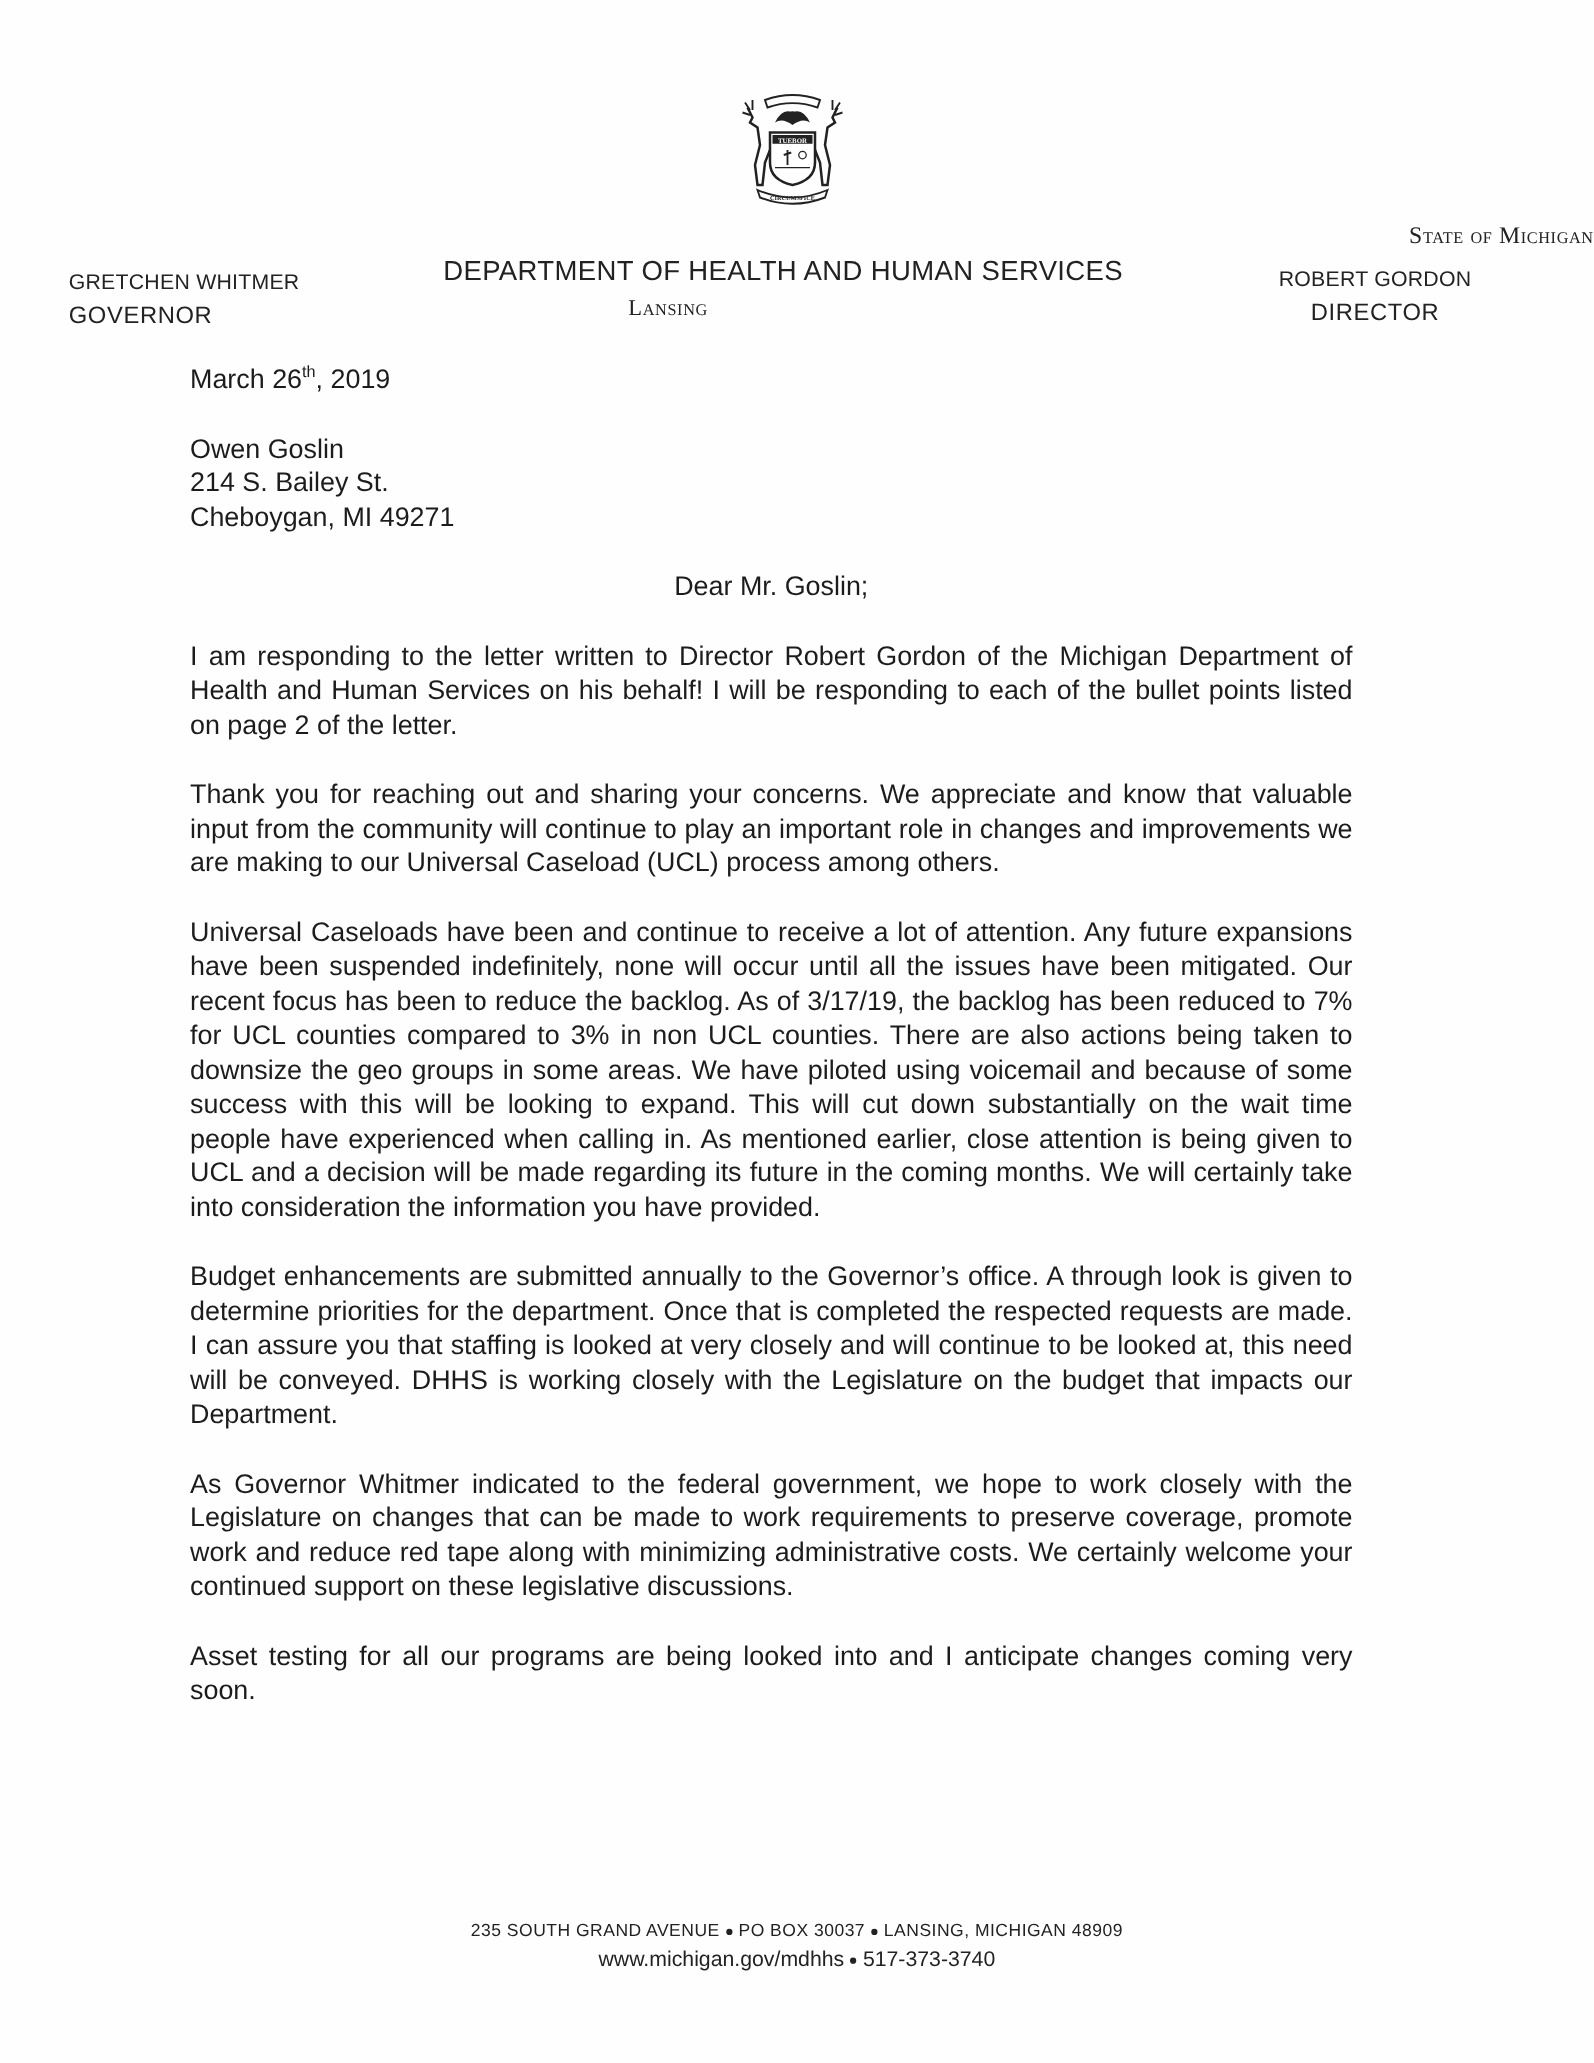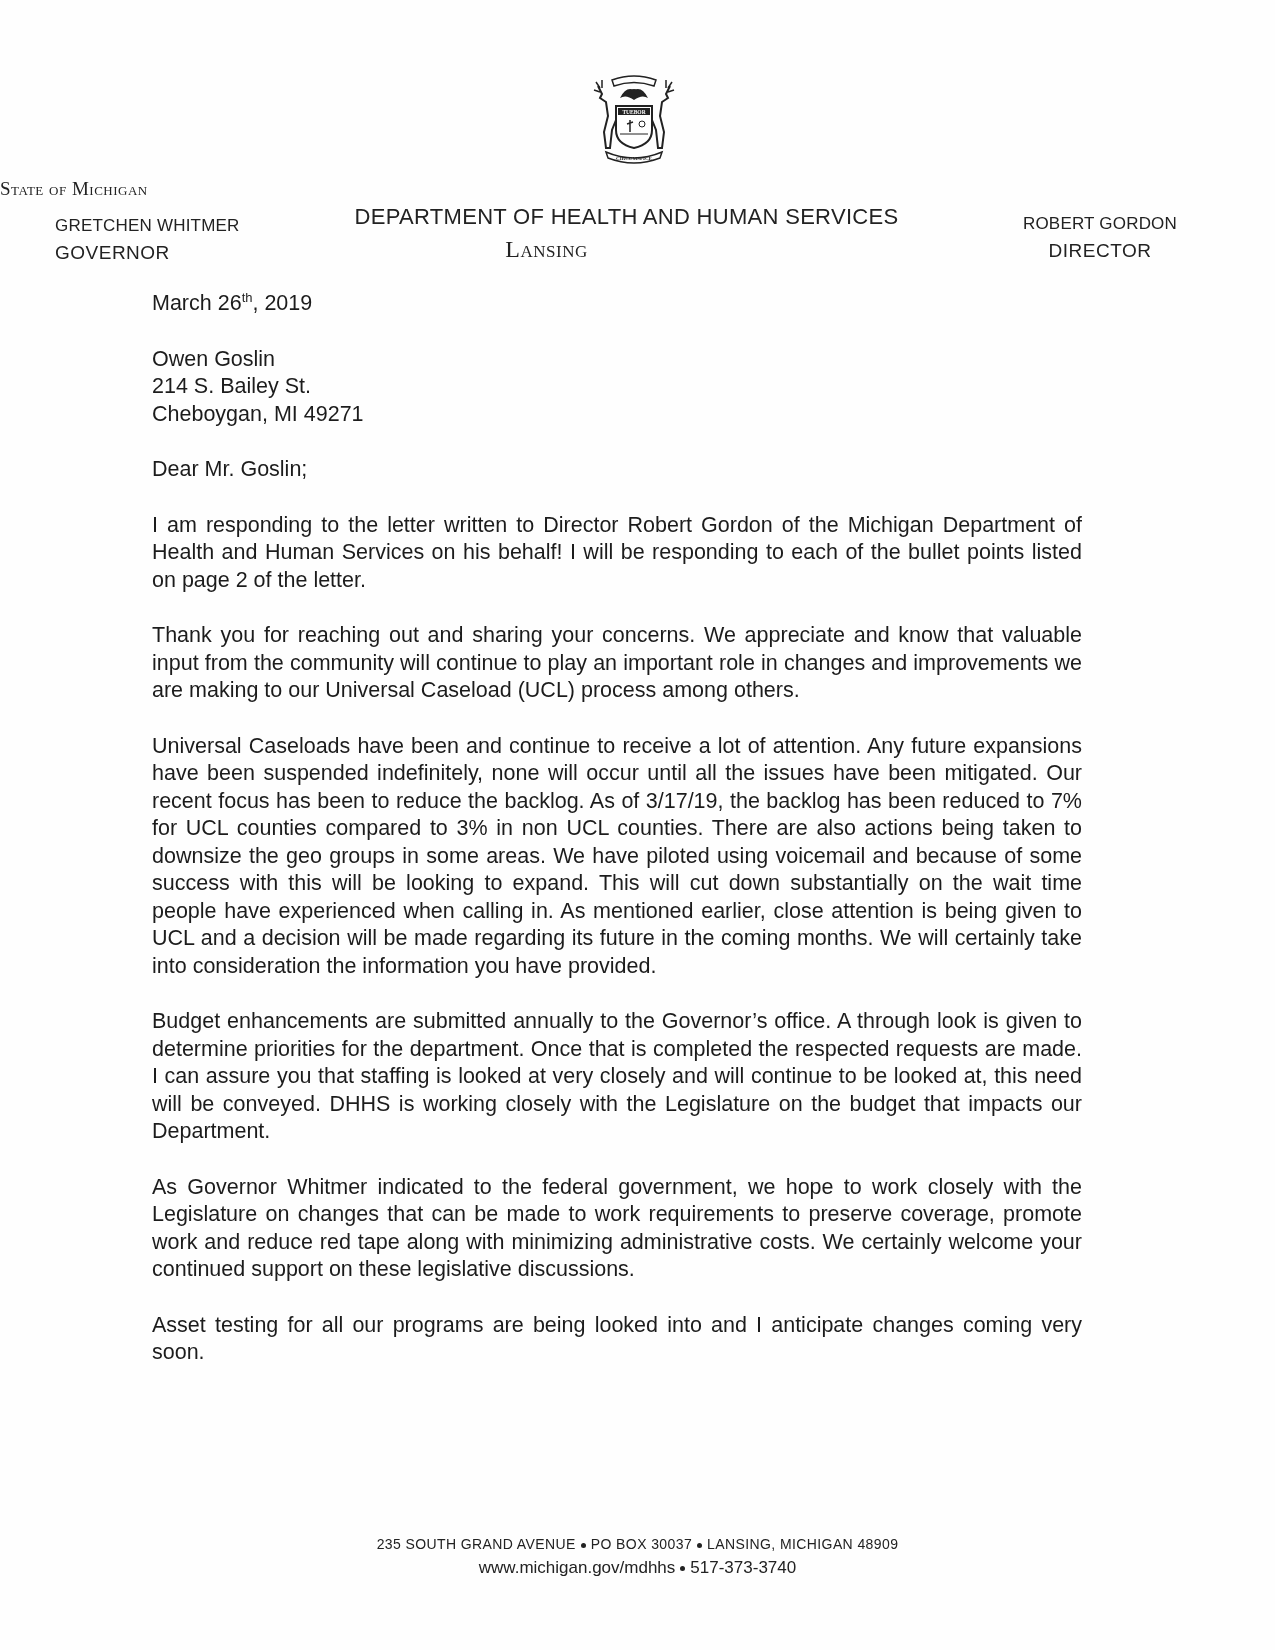--- a/index.html
+++ b/index.html
@@ -1,36 +1,36 @@
 <!DOCTYPE html>
 <html><head>
   <meta charset="utf-8">
   <style>
     html, body { margin: 0; padding: 0; background: #ffffff; }
     body { width: 1275px; height: 1650px; position: relative; overflow: hidden; color: #1a1a1a; }
     .page { position: absolute; left: 0; top: 0; width: 1275px; height: 1650px; background: #fefefe; }
     .seal { position: absolute; left: 590px; top: 72px; width: 88px; height: 92px; }
-    .lh-state { position: absolute; left: 0; width: 1275px; top: 178px; text-align: left;
+    .lh-state { position: absolute; left: 0; width: 1275px; top: 178px; text-align: right;
       font-family: "Liberation Serif", serif; font-size: 19px; letter-spacing: 0.5px; font-variant: small-caps; color: #222; }
     .lh-dept { position: absolute; left: 0; width: 1253px; top: 204px; text-align: center;
       font-family: "Liberation Sans", sans-serif; font-size: 22px; letter-spacing: 0.3px; color: #222; }
     .lh-city { position: absolute; left: 0; width: 1069px; top: 236px; text-align: center;
-      font-family: "Liberation Serif", serif; font-size: 24px; font-variant: small-caps; letter-spacing: 0.5px; color: #222; padding-left: 12px; }
+      font-family: "Liberation Serif", serif; font-size: 18px; font-variant: small-caps; letter-spacing: 0.5px; color: #222; }
     .lh-left { position: absolute; left: 55px; width: 230px; top: 216px; text-align: left; font-family: "Liberation Sans", sans-serif; color: #222; }
     .lh-right { position: absolute; left: 1000px; width: 200px; top: 214px; text-align: center; font-family: "Liberation Sans", sans-serif; color: #222; }
     .lh-name { font-size: 17px; letter-spacing: 0.2px; }
     .lh-title { font-size: 19px; margin-top: 6px; letter-spacing: 0.5px; }
     .letter { position: absolute; left: 152px; top: 290px; width: 930px;
       font-family: "Liberation Sans", sans-serif; font-size: 21.5px; line-height: 27.5px; color: #1c1c1c; }
     .letter p { margin: 0 0 28px 0; text-align: justify; }
     .date { margin-bottom: 28px; }
     .date sup { font-size: 13px; line-height: 0; }
     .address div { line-height: 27.5px; }
     .address { margin-bottom: 28px; }
-    .salutation { margin-bottom: 28px; }
+    .salutation { margin-bottom: 28px; text-align: center; }
     .footer { position: absolute; left: 0; width: 1275px; top: 1536px; text-align: center; font-family: "Liberation Sans", sans-serif; color: #222; }
     .footer .addr { font-size: 14px; letter-spacing: 0.4px; padding-left: 0px; }
     .footer .web { font-size: 17px; margin-top: 6px; }
     .bullet { display: inline-block; width: 5px; height: 5px; border-radius: 50%; background: #222; vertical-align: middle; margin: 0 5px; }
   </style>
 </head>
 <body>
 
 <div class="page">
 

